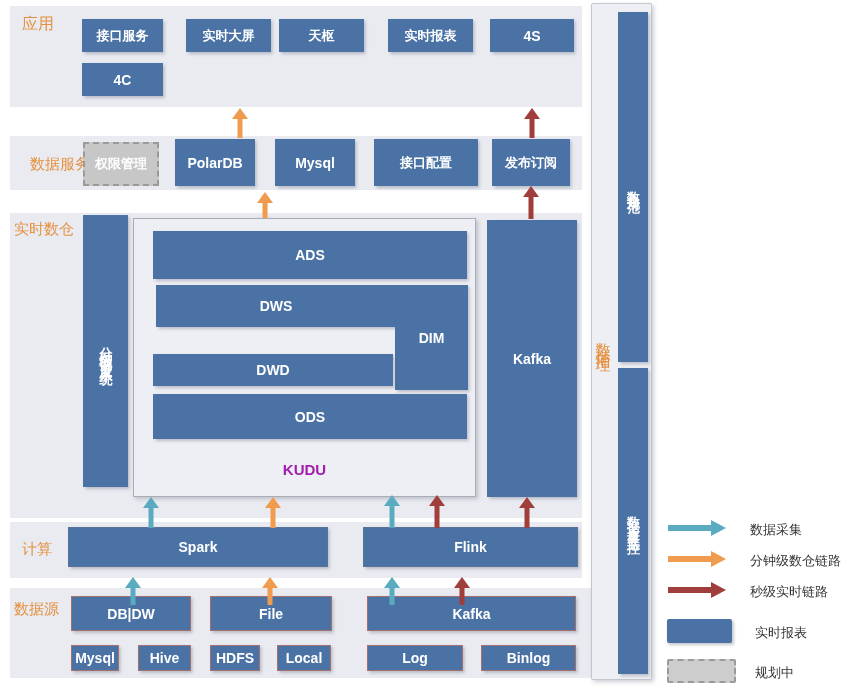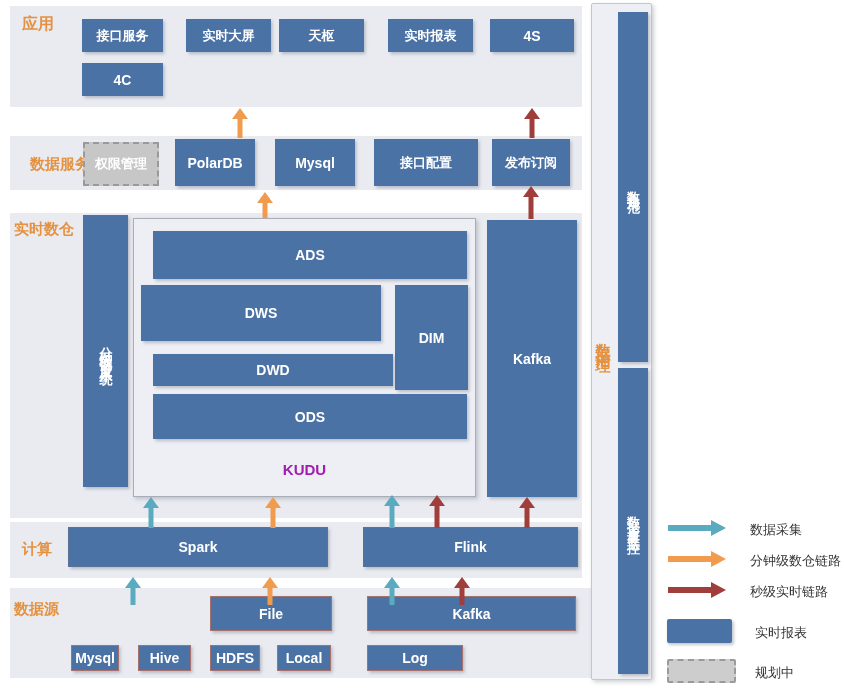--- a/index.html
+++ b/index.html
@@ -1,19 +1,19 @@
 <!DOCTYPE html>
 <html><head>
 <meta charset="utf-8">
 <style>
   html,body { margin:0; padding:0; background:#fff; }
   body { font-family:"Liberation Sans","DejaVu Sans",sans-serif; }
   .canvas { position:relative; width:844px; height:694px; background:#fff; overflow:hidden; }
   .sec { position:absolute; background:#e9ebf1; }
-  .sec-label { position:absolute; color:#e5913f; font-weight:bold; font-size:15px; white-space:nowrap; }
+  .sec-label { position:absolute; color:#e5913f; font-weight:normal; font-size:15px; white-space:nowrap; }
   .box { position:absolute; background:#4a72a4; color:#fff; display:flex; align-items:center; justify-content:center;
          font-size:13px; font-weight:600; box-shadow:1.5px 2px 3px rgba(88,96,114,.35); box-sizing:border-box; white-space:nowrap; }
   .box.en { font-size:14px; }
   .box.bordered { border:1px solid #a5716f; }
   .box.planned { background:#c7c7c7; border:2px dashed #9a9a9a; box-shadow:none; }
   .wh-container { position:absolute; background:#edeff4; border:1px solid #a9adb6; box-sizing:border-box;
                   box-shadow:2px 2px 4px rgba(88,96,114,.3); }
   .kudu { position:absolute; color:#a21caf; font-weight:bold; font-size:15px; display:flex; align-items:center; justify-content:center; }
   .vtext { writing-mode:vertical-rl; text-orientation:upright; }
   .gov { position:absolute; background:#edeff4; border:1px solid #c2c6ce; box-sizing:border-box;
@@ -60,45 +60,47 @@
 
   <div class="sec" style="left:10px;top:213px;width:572px;height:305px">
     <div class="sec-label" style="left:4px;top:7px">实时数仓</div>
 
     <div class="box" style="left:73px;top:2px;width:45px;height:272px">
       <span class="vtext" style="letter-spacing:4px;font-size:13px">分钟级调度系统</span>
     </div>
 
     <div class="wh-container" style="left:123px;top:5px;width:343px;height:279px">
       <div class="box en" style="left:19px;top:12px;width:314px;height:48px">ADS</div>
-      <div class="box en" style="left:7px;top:66px;width:240px;height:56px">DWS</div>
+      <div class="box en" style="left:22px;top:66px;width:240px;height:42px">DWS</div>
       <div class="box en" style="left:261px;top:66px;width:73px;height:105px">DIM</div>
       <div class="box en" style="left:19px;top:135px;width:240px;height:32px">DWD</div>
       <div class="box en" style="left:19px;top:175px;width:314px;height:45px">ODS</div>
       <div class="kudu" style="left:0;top:223px;width:341px;height:54px">KUDU</div>
     </div>
 
     <div class="box en" style="left:477px;top:7px;width:90px;height:277px">Kafka</div>
   </div>
 
   <div class="sec" style="left:10px;top:522px;width:572px;height:56px">
     <div class="sec-label" style="left:12px;top:18px">计算</div>
     <div class="box en" style="left:58px;top:5px;width:260px;height:40px;border:1px solid #5a7296">Spark</div>
     <div class="box en" style="left:353px;top:5px;width:215px;height:40px;border:1px solid #5a7296">Flink</div>
   </div>
 
   <div class="sec" style="left:10px;top:588px;width:617px;height:90px">
     <div class="sec-label" style="left:4px;top:12px">数据源</div>
+    <div class="box en bordered" style="left:61px;top:8px;width:120px;height:35px">DB|DW</div>
     <div class="box en bordered" style="left:200px;top:8px;width:122px;height:35px">File</div>
     <div class="box en bordered" style="left:357px;top:8px;width:209px;height:35px">Kafka</div>
     <div class="box en bordered" style="left:61px;top:57px;width:48px;height:26px">Mysql</div>
     <div class="box en bordered" style="left:128px;top:57px;width:53px;height:26px">Hive</div>
     <div class="box en bordered" style="left:200px;top:57px;width:50px;height:26px">HDFS</div>
     <div class="box en bordered" style="left:267px;top:57px;width:54px;height:26px">Local</div>
     <div class="box en bordered" style="left:357px;top:57px;width:96px;height:26px">Log</div>
+    <div class="box en bordered" style="left:471px;top:57px;width:95px;height:26px">Binlog</div>
   </div>
 
   <div class="gov" style="left:591px;top:3px;width:61px;height:677px">
     <div class="sec-label vtext" style="left:1px;top:327px;letter-spacing:5px">数据治理</div>
     <div class="box" style="left:26px;top:8px;width:30px;height:350px">
       <span class="vtext" style="letter-spacing:3px;font-size:13px">数仓规范</span>
     </div>
     <div class="box" style="left:26px;top:364px;width:30px;height:306px">
       <span class="vtext" style="letter-spacing:5px;font-size:13px">数据质量监控</span>
     </div>

